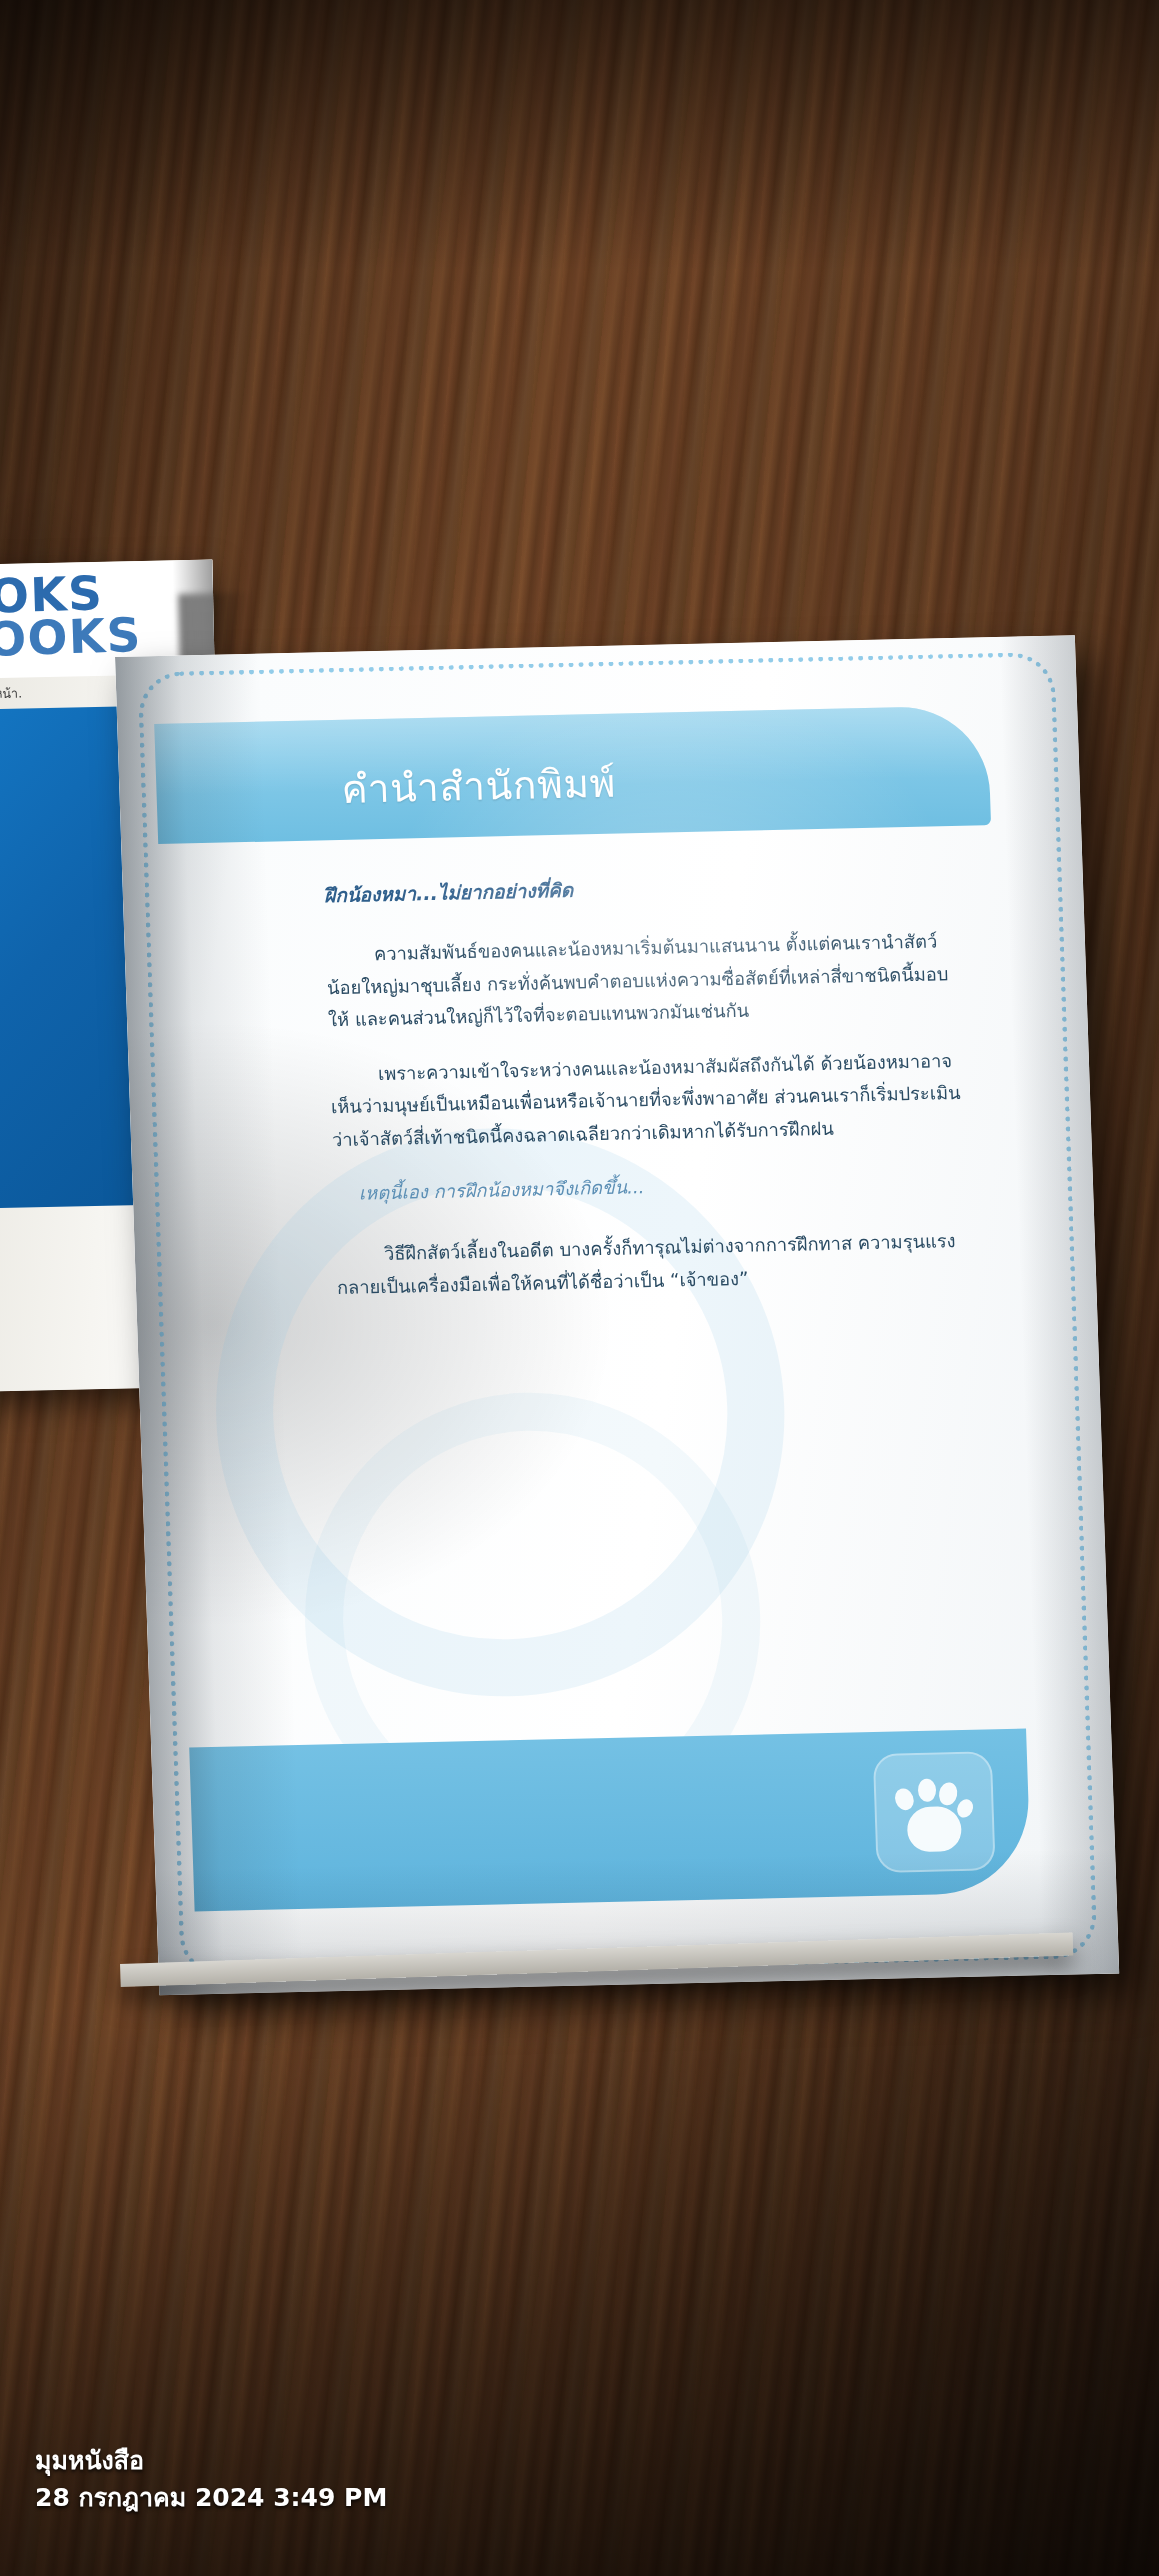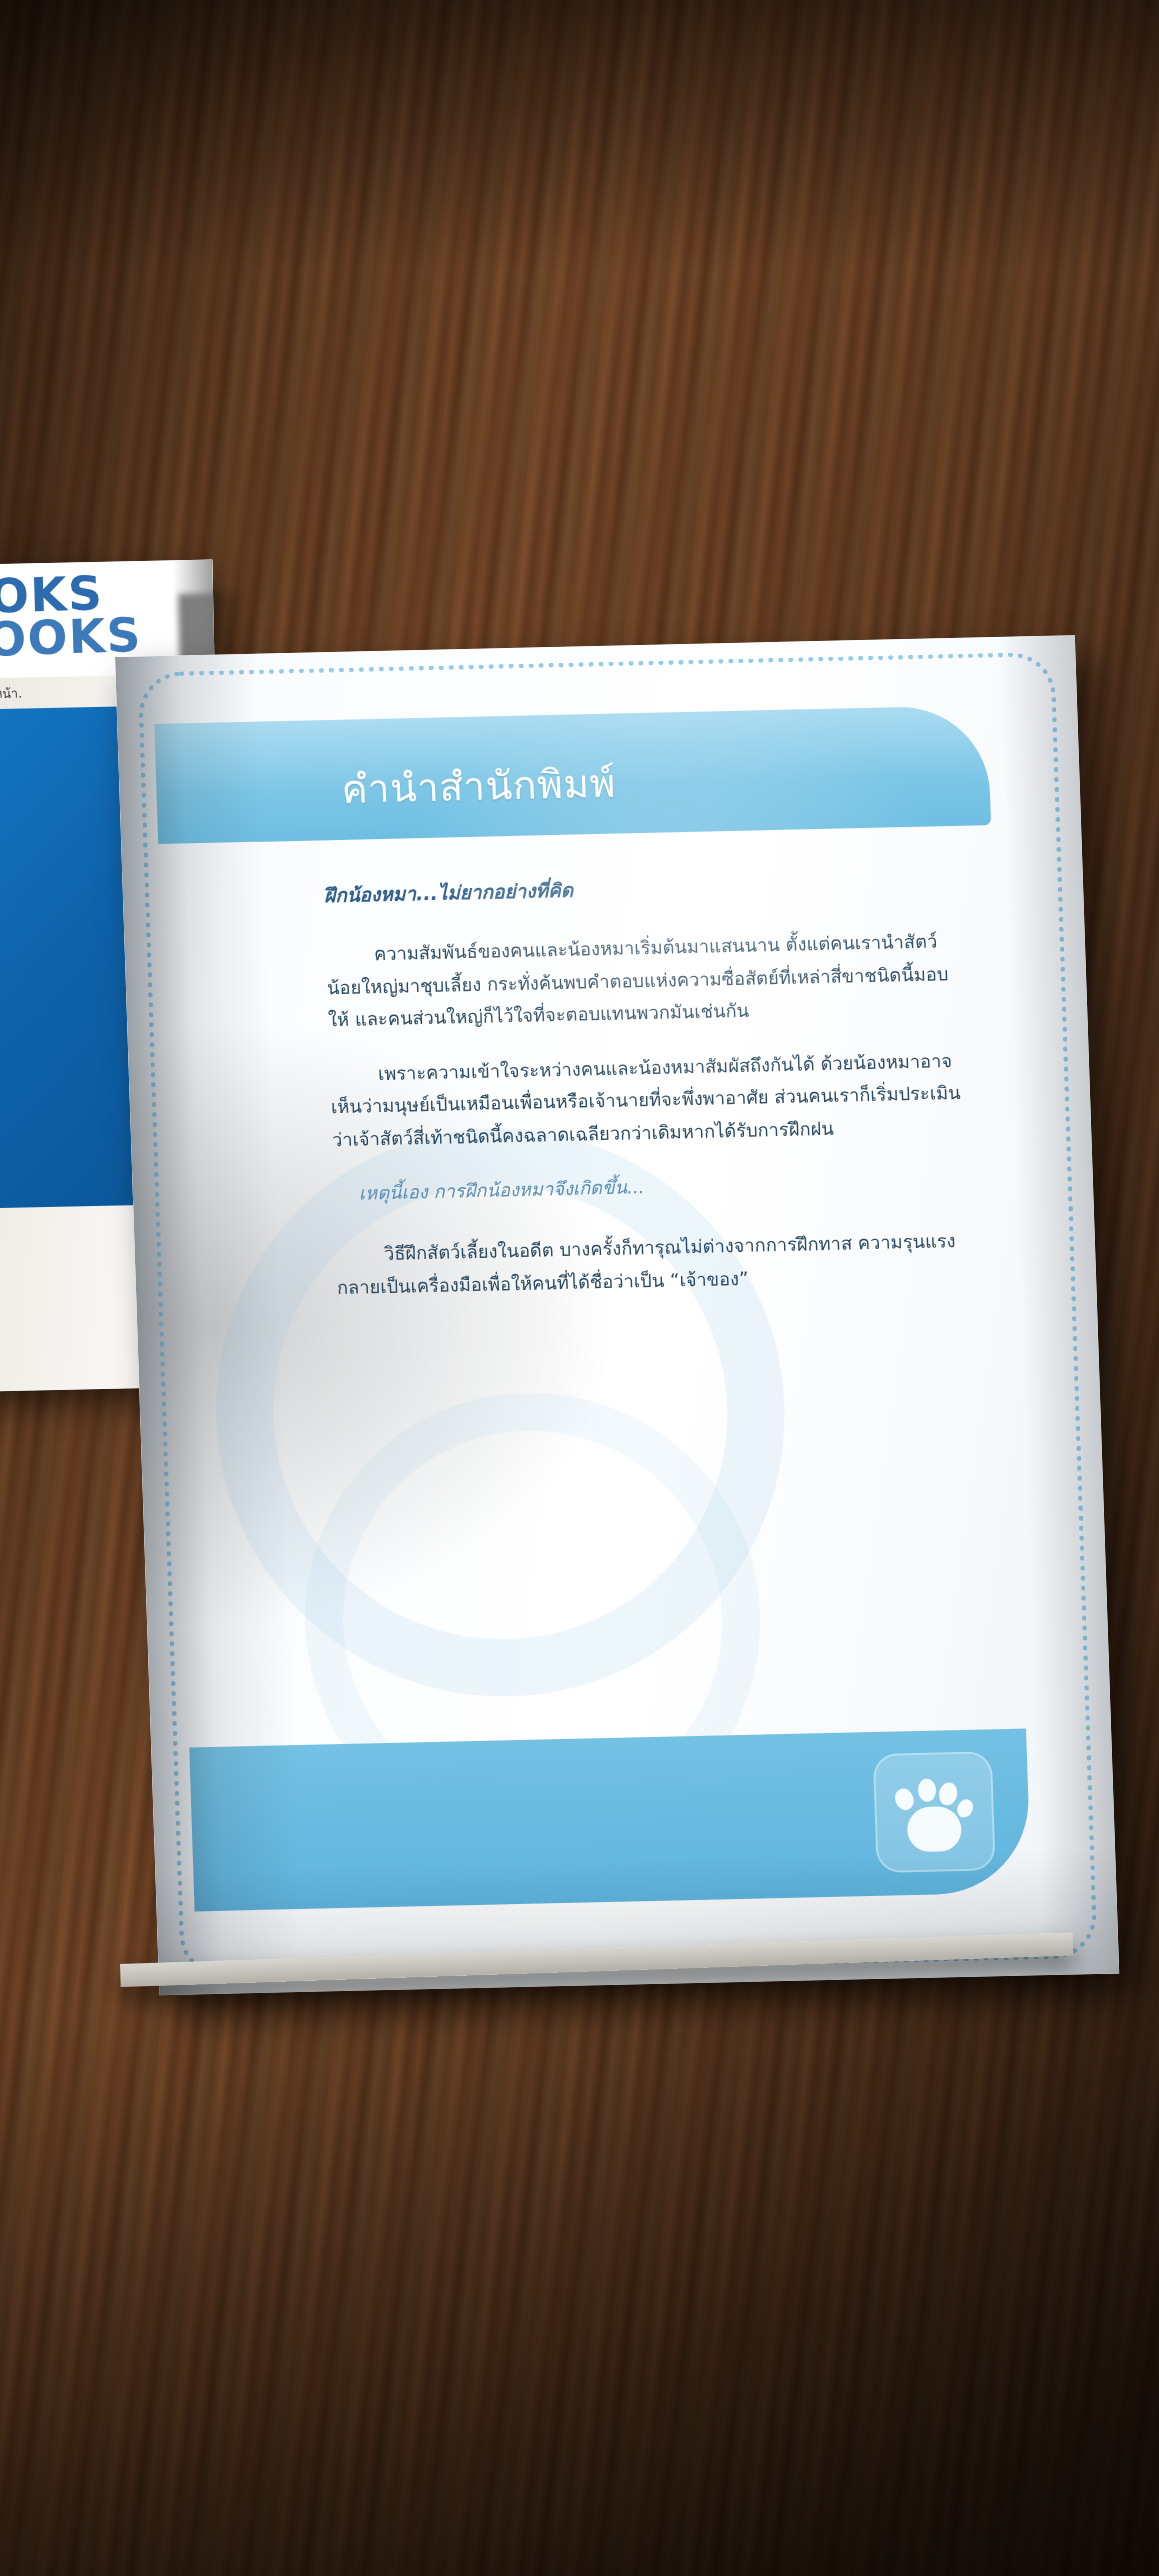--- a/index.html
+++ b/index.html
@@ -444,15 +444,19 @@
     </div>
 
     <div class="glare"></div>
     <div class="page-shade-left"></div>
     <div class="page-shade-right"></div>
     <div class="page-shade-bottom"></div>
   </div>
 
   <div id="page-edge"></div>
 
+  <div id="timestamp">
+    <div class="line1">มุมหนังสือ</div>
+    <div class="line2">28 กรกฎาคม 2024 3:49 PM</div>
+  </div>
 
 </div>
 
 
 </body></html>

